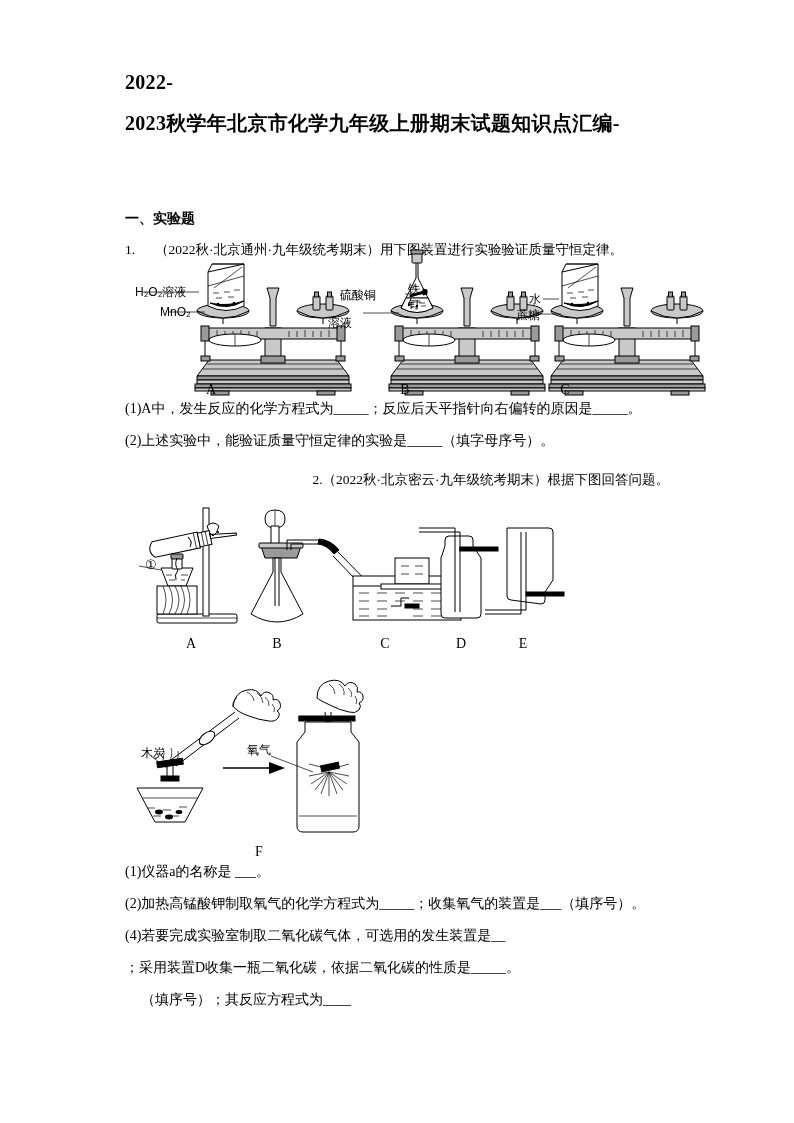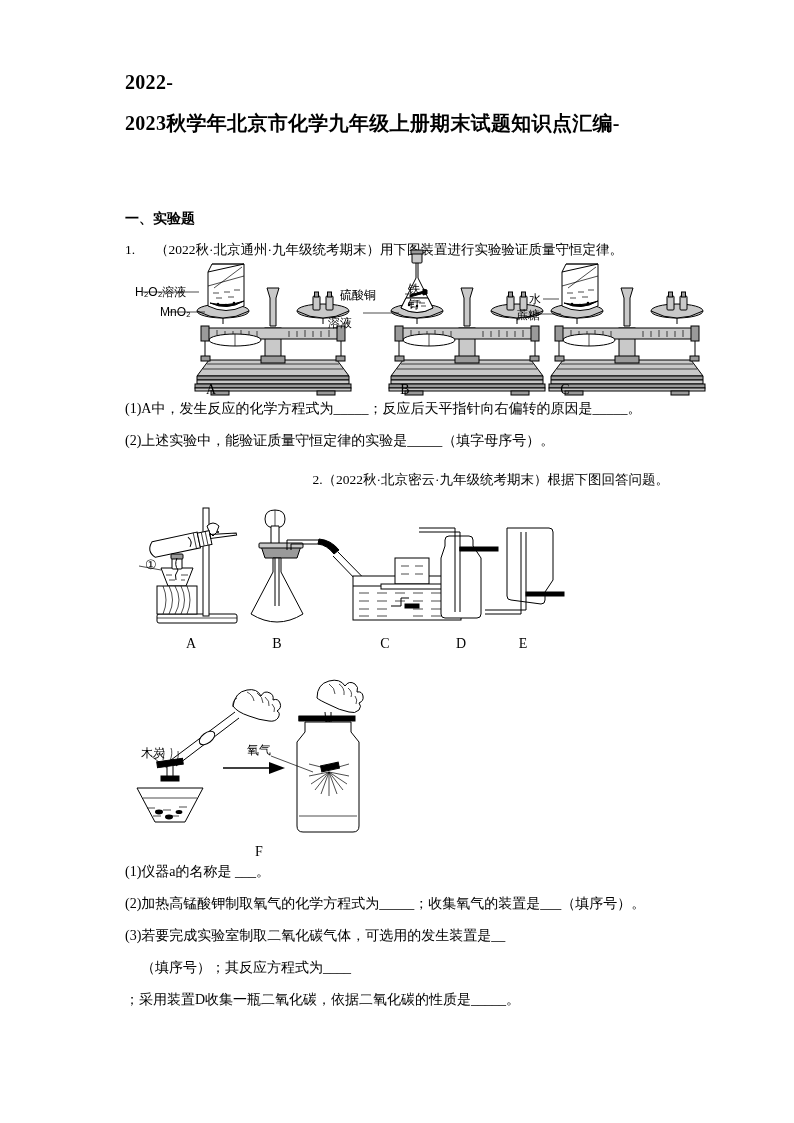--- a/index.html
+++ b/index.html
@@ -532,17 +532,17 @@
 
         <line class="thin" x1="-20" y1="80" x2="22" y2="96"></line>
       </g>
 
       <text x="124" y="180" font-family="Liberation Serif, serif" font-size="14" text-anchor="middle">F</text>
     </svg>
   </div>
 
   <div class="sub-q" style="margin-top:0px;">(1)仪器a的名称是 ___。</div>
   <div class="sub-q">(2)加热高锰酸钾制取氧气的化学方程式为_____；收集氧气的装置是___（填序号）。</div>
-  <div class="sub-q">(3)若要完成实验室制取二氧化碳气体，可选用的发生装置是__</div>
+  <div class="sub-q">(4)若要完成实验室制取二氧化碳气体，可选用的发生装置是__</div>
+  <div class="sub-q">；采用装置D收集一瓶二氧化碳，依据二氧化碳的性质是_____。</div>
   <div class="sub-q indent1">（填序号）；其反应方程式为____</div>
-  <div class="sub-q">；采用装置D收集一瓶二氧化碳，依据二氧化碳的性质是_____。</div>
 
 </div>
 
 </body></html>

